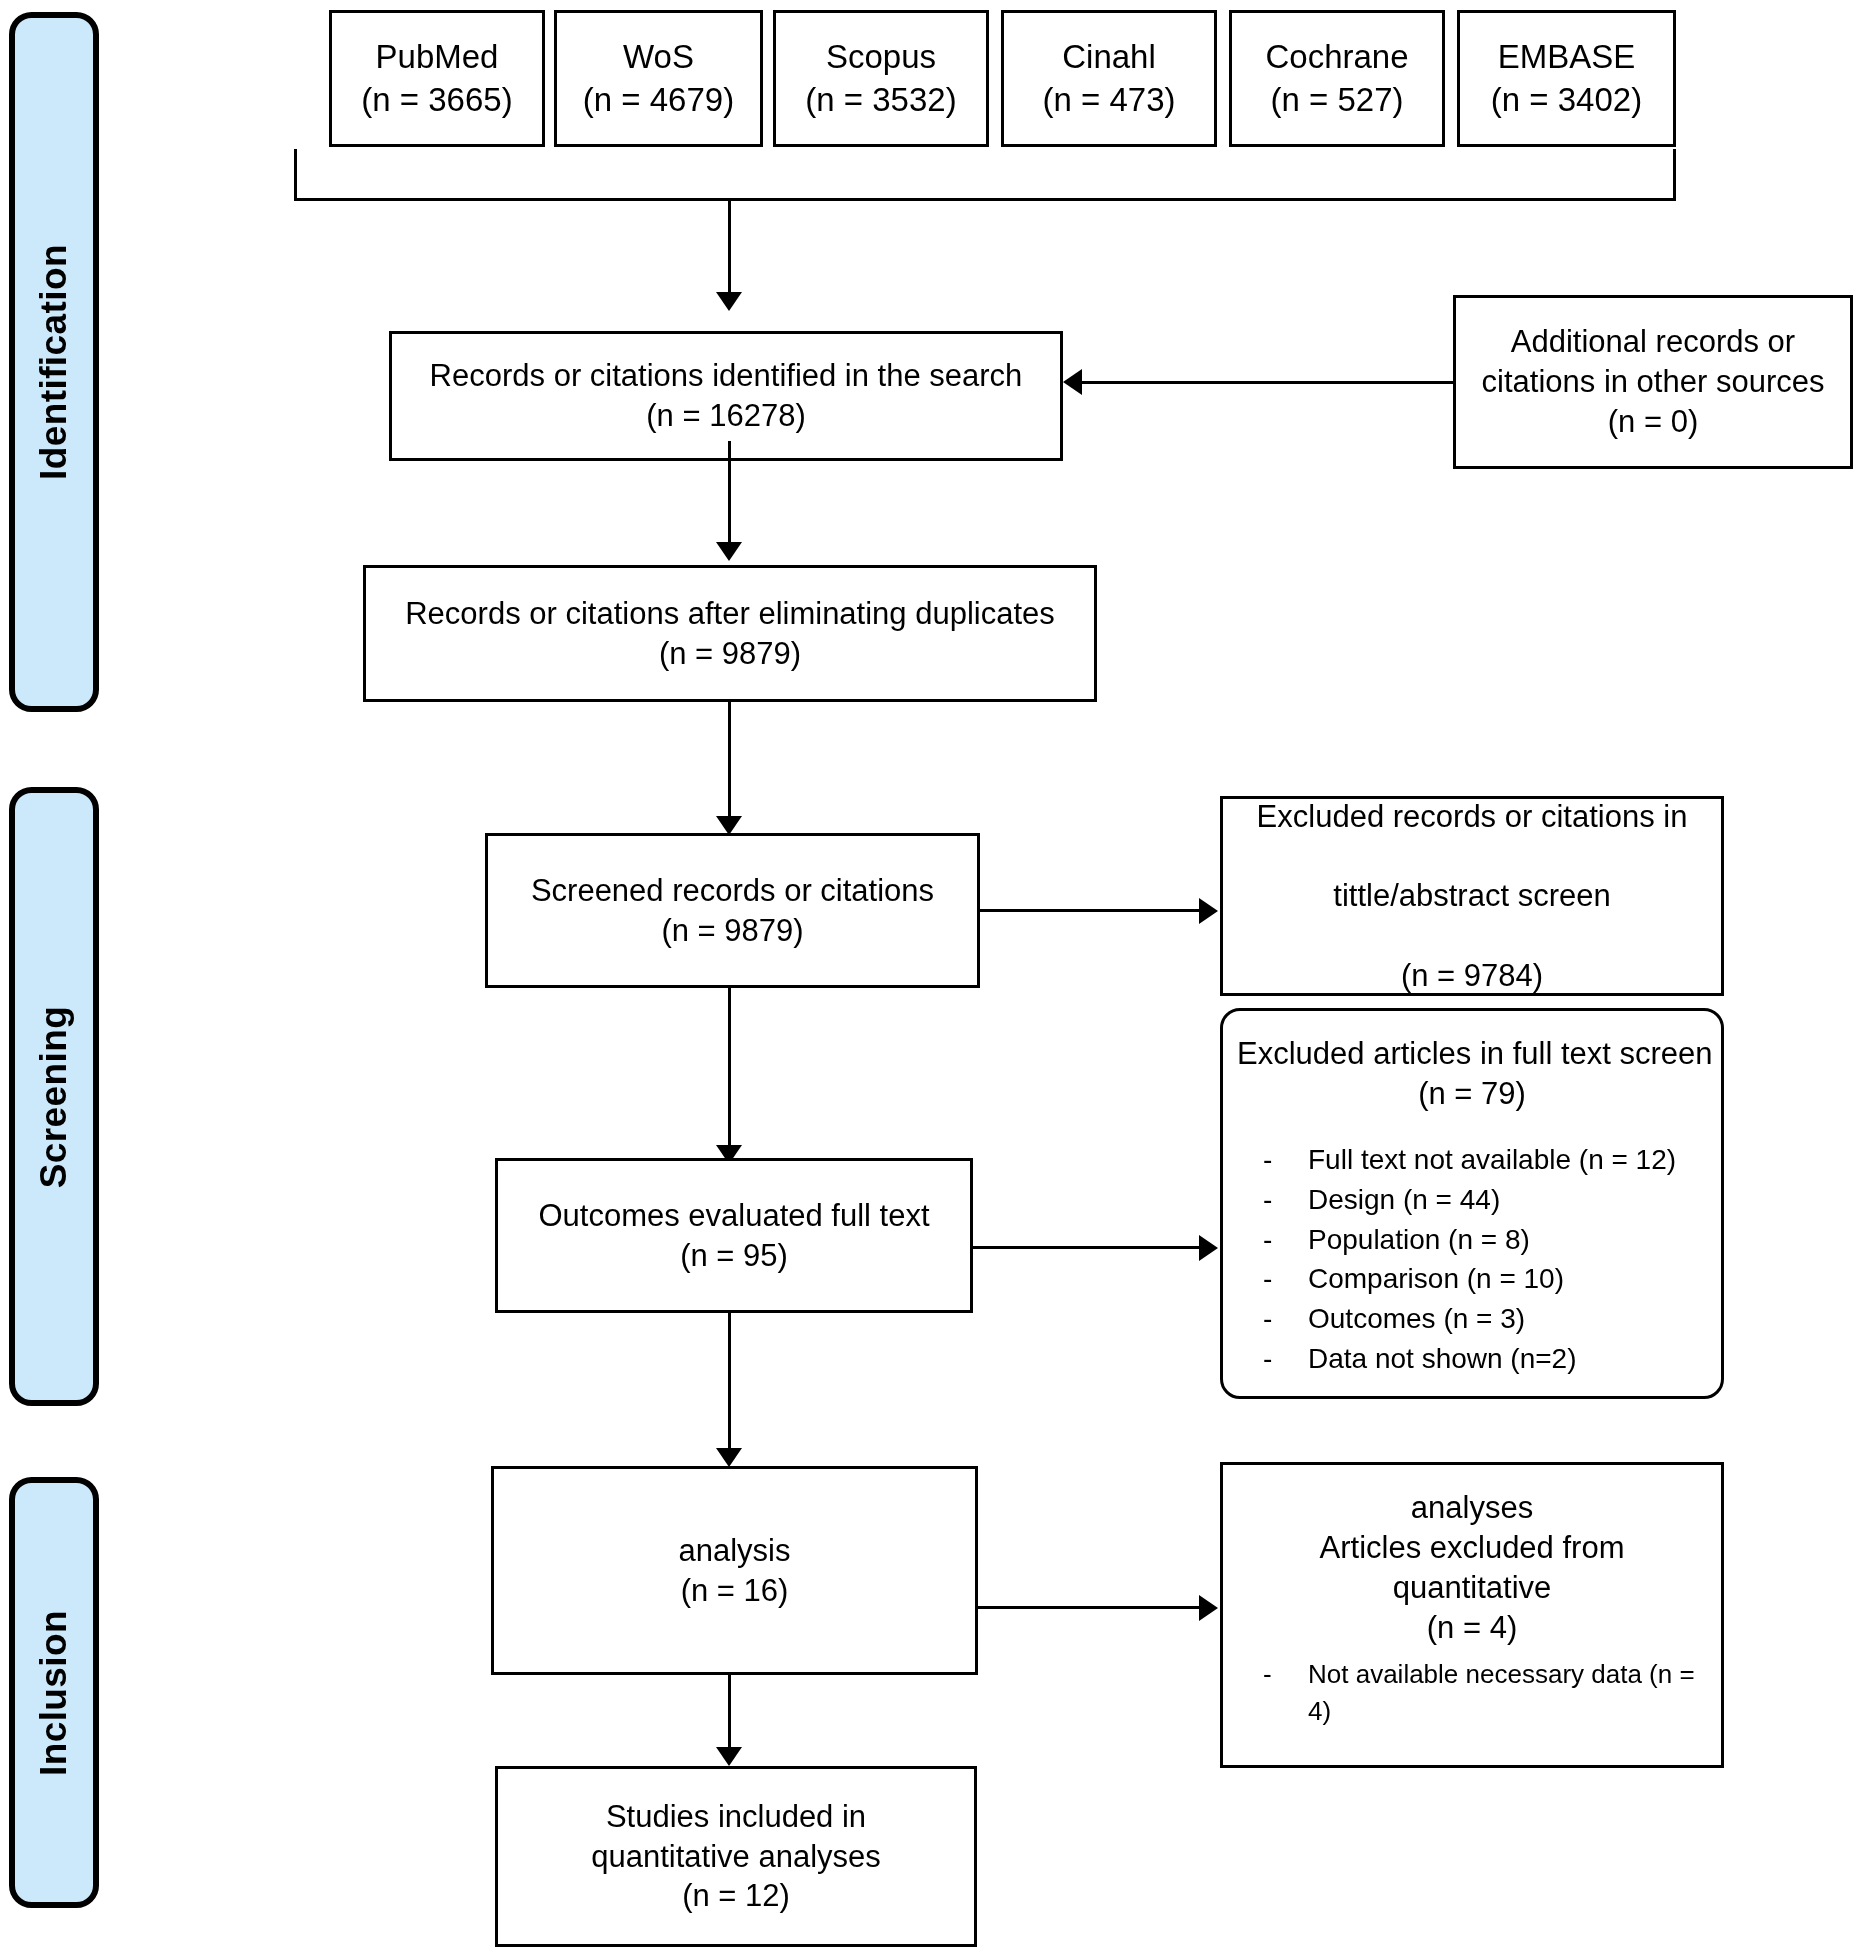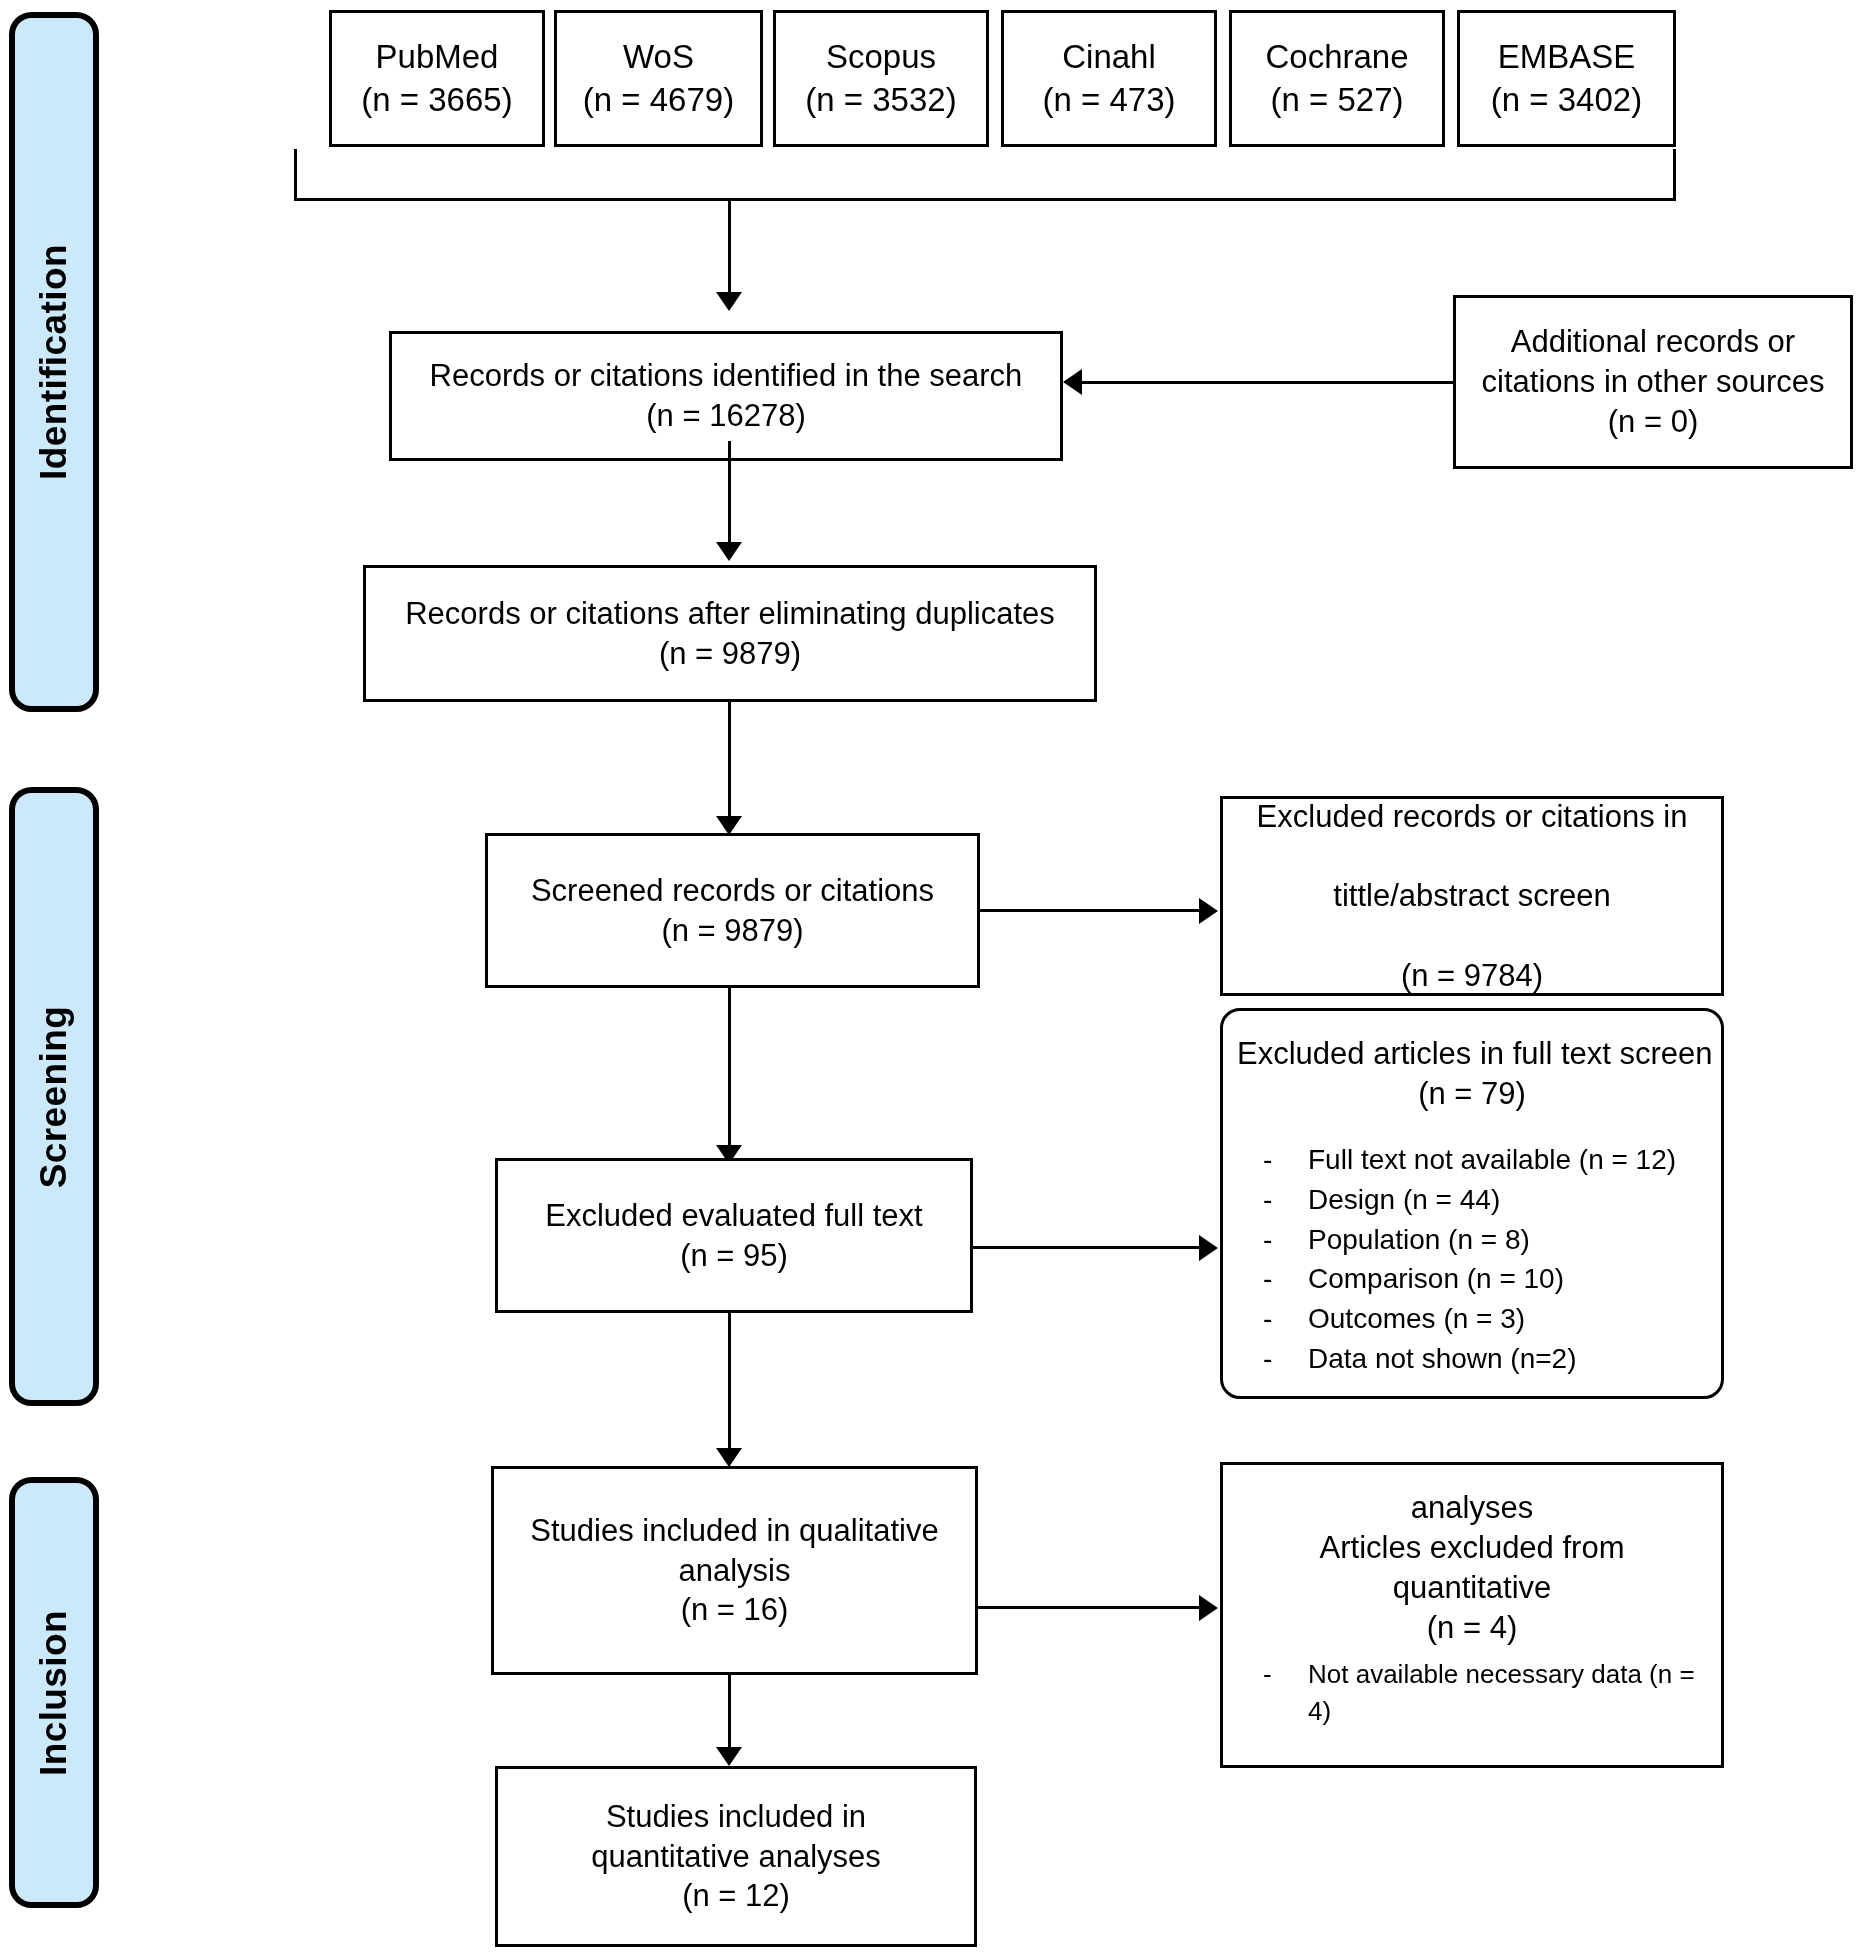--- a/index.html
+++ b/index.html
@@ -257,32 +257,31 @@
         <span class="dash">-</span>
         <span>Data not shown (n=2)</span>
       </li>
     </ul>
   </div>
 
   <div class="vline" style="left:728px; top:987px; height:161px;"></div>
   <div class="arrow-down" style="left:716px; top:1145px;"></div>
 
   <div class="box" style="left:495px; top:1158px; width:478px; height:155px;">
-    <span class="line">Excluded evaluated full text</span>
+    <span class="line">Outcomes evaluated full text</span>
     <span class="line">(n = 95)</span>
   </div>
 
   <div class="hline" style="left:973px; top:1246px; width:226px;"></div>
   <div class="arrow-right" style="left:1199px; top:1235px;"></div>
 
   <div class="vline" style="left:728px; top:1312px; height:139px;"></div>
   <div class="arrow-down" style="left:716px; top:1448px;"></div>
 
   <div class="box" style="left:491px; top:1466px; width:487px; height:209px;">
-    <span class="line">Studies included in qualitative</span>
     <span class="line">analysis</span>
     <span class="line">(n = 16)</span>
   </div>
 
   <div class="hline" style="left:978px; top:1606px; width:222px;"></div>
   <div class="arrow-right" style="left:1199px; top:1595px;"></div>
 
   <div class="box listbox tight" style="left:1220px; top:1462px; width:504px; height:306px;">
     <div class="heading">
       <span class="line">analyses</span>

